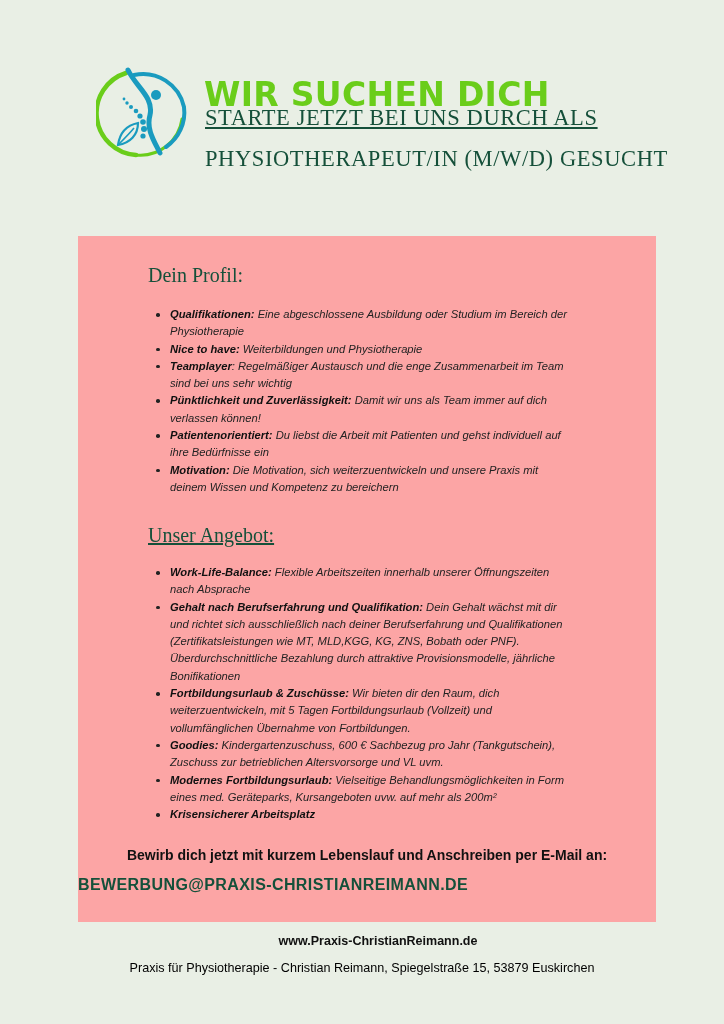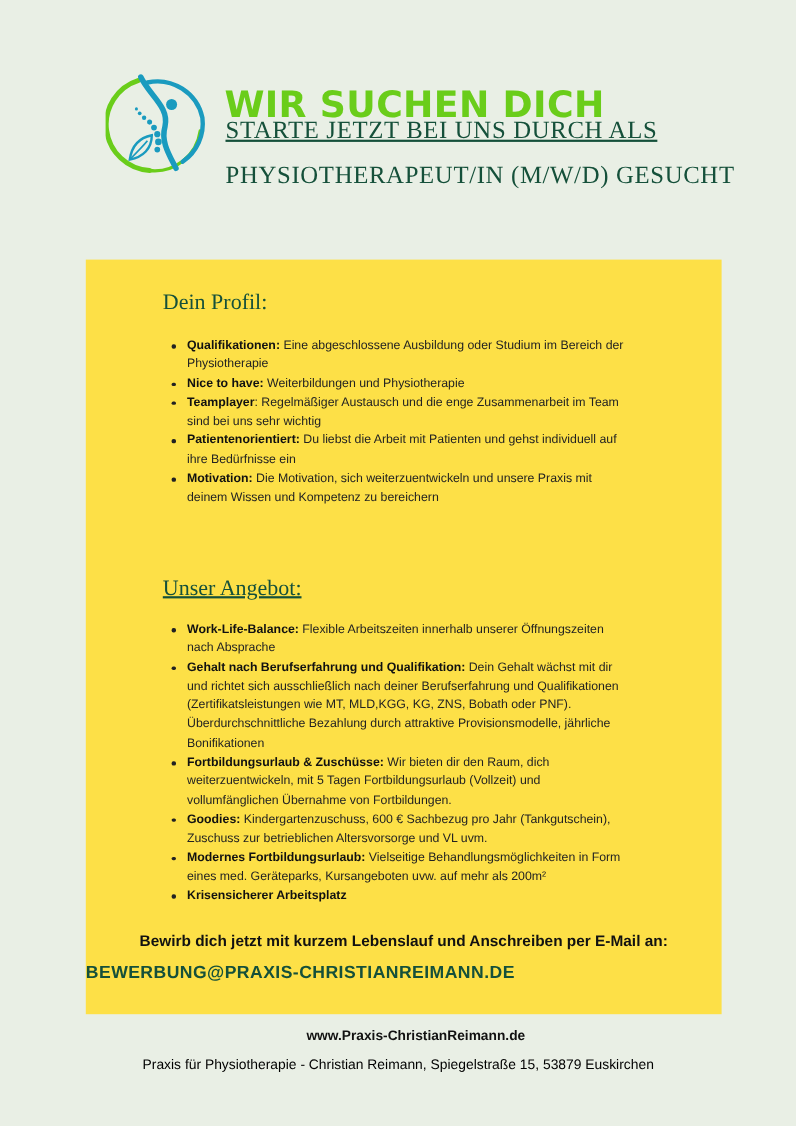--- a/index.html
+++ b/index.html
@@ -19,34 +19,34 @@
   .subline {
     position: absolute; left: 205px; font-family: "Liberation Serif", serif;
     font-size: 22.5px; color: #15503a; letter-spacing: 0.6px; line-height: 28px;
     white-space: nowrap;
   }
   .sub1 { top: 104px; text-decoration: underline; }
   .sub2 { top: 145px; }
 
   .panel {
     position: absolute; left: 78px; top: 236px; width: 578px; height: 686px;
-    background: #fde047;
+    background: #fca5a5;
   }
   .section-title {
     position: absolute; left: 70px;
     font-family: "Liberation Serif", serif; font-size: 20px; color: #15503a;
   }
   .st1 { top: 28px; }
   .st2 { top: 288px; text-decoration: underline; }
   ul.items {
     position: absolute; left: 74px; margin: 0; padding: 0 0 0 18px;
     width: 400px; list-style: none;
     font-size: 11.2px; line-height: 17.3px; color: #222;
   }
-  ul.items li { position: relative; }
+  ul.items li { position: relative; font-style: italic; }
   ul.items li::before {
     content: ""; position: absolute; left: -14px; top: 7px;
     width: 3.5px; height: 3.5px; background: #222; border-radius: 50%;
   }
   ul.items b { font-weight: bold; color: #111; }
   .list1 { top: 70px; }
   .list2 { top: 328px; }
 
   .cta {
     position: absolute; left: 0; width: 578px; text-align: center;
@@ -89,20 +89,21 @@
 <div class="headline">WIR SUCHEN DICH</div>
 <div class="subline sub1">STARTE JETZT BEI UNS DURCH ALS</div>
 <div class="subline sub2">PHYSIOTHERAPEUT/IN (M/W/D) GESUCHT</div>
 
 <div class="panel">
   <div class="section-title st1">Dein Profil:</div>
   <ul class="items list1">
     <li><b>Qualifikationen:</b><span> Eine abgeschlossene Ausbildung oder Studium im Bereich der Physiotherapie</span></li>
     <li><b>Nice to have:</b><span> Weiterbildungen und Physiotherapie</span></li>
     <li><b>Teamplayer</b><span>: Regelmäßiger Austausch und die enge Zusammenarbeit im Team sind bei uns sehr wichtig</span></li>
+    <li><b>Pünktlichkeit und Zuverlässigkeit:</b><span> Damit wir uns als Team immer auf dich verlassen können!</span></li>
     <li><b>Patientenorientiert:</b><span> Du liebst die Arbeit mit Patienten und gehst individuell auf ihre Bedürfnisse ein</span></li>
     <li><b>Motivation:</b><span> Die Motivation, sich weiterzuentwickeln und unsere Praxis mit deinem Wissen und Kompetenz zu bereichern</span></li>
   </ul>
 
   <div class="section-title st2">Unser Angebot:</div>
   <ul class="items list2">
     <li><b>Work-Life-Balance:</b><span> Flexible Arbeitszeiten innerhalb unserer Öffnungszeiten nach Absprache</span></li>
     <li><b>Gehalt nach Berufserfahrung und Qualifikation:</b><span> Dein Gehalt wächst mit dir und richtet sich ausschließlich nach deiner Berufserfahrung und Qualifikationen (Zertifikatsleistungen wie MT, MLD,KGG, KG, ZNS, Bobath oder PNF). Überdurchschnittliche Bezahlung durch attraktive Provisionsmodelle, jährliche Bonifikationen</span></li>
     <li><b>Fortbildungsurlaub &amp; Zuschüsse:</b><span> Wir bieten dir den Raum, dich weiterzuentwickeln, mit 5 Tagen Fortbildungsurlaub (Vollzeit) und vollumfänglichen Übernahme von Fortbildungen.</span></li>
     <li><b>Goodies:</b><span> Kindergartenzuschuss, 600 € Sachbezug pro Jahr (Tankgutschein), Zuschuss zur betrieblichen Altersvorsorge und VL uvm.</span></li>

